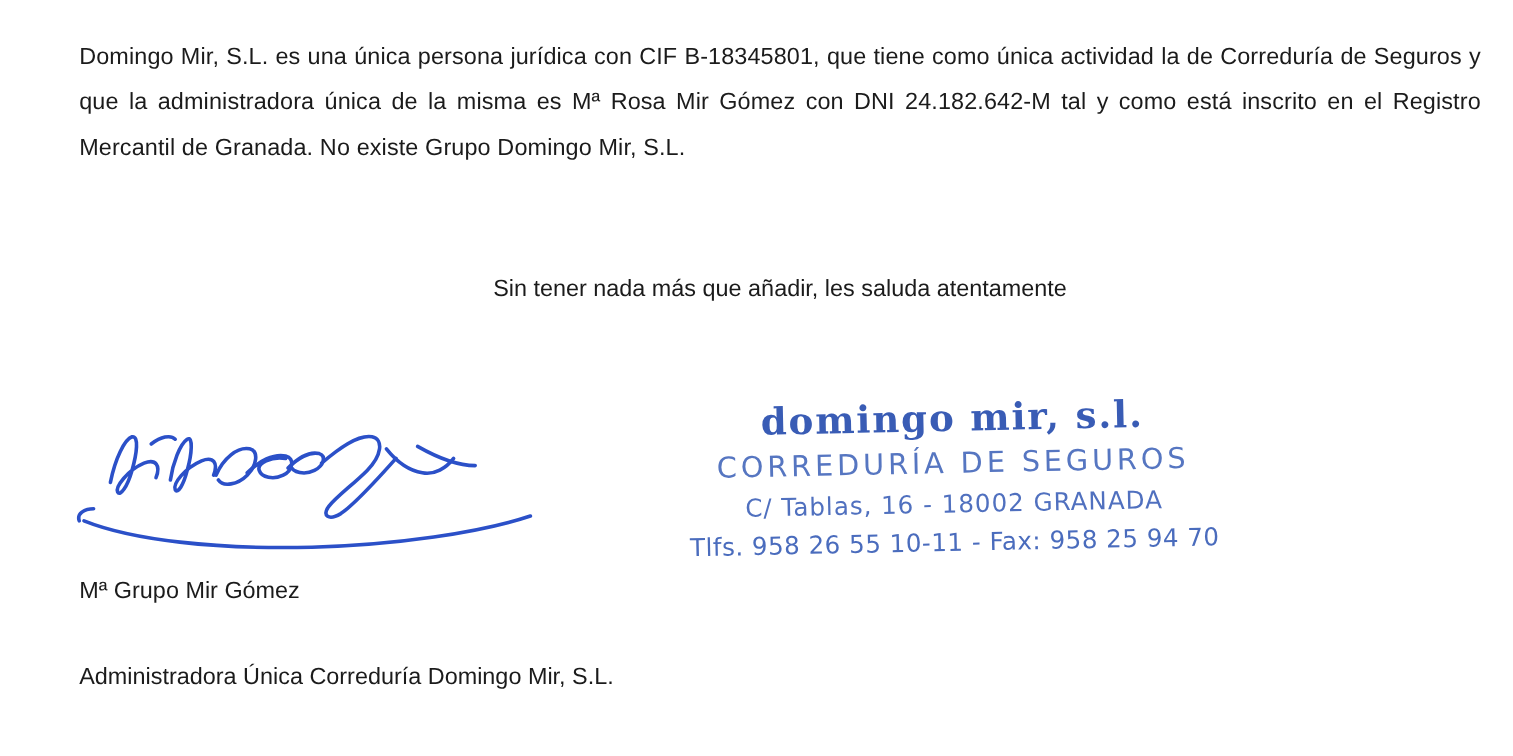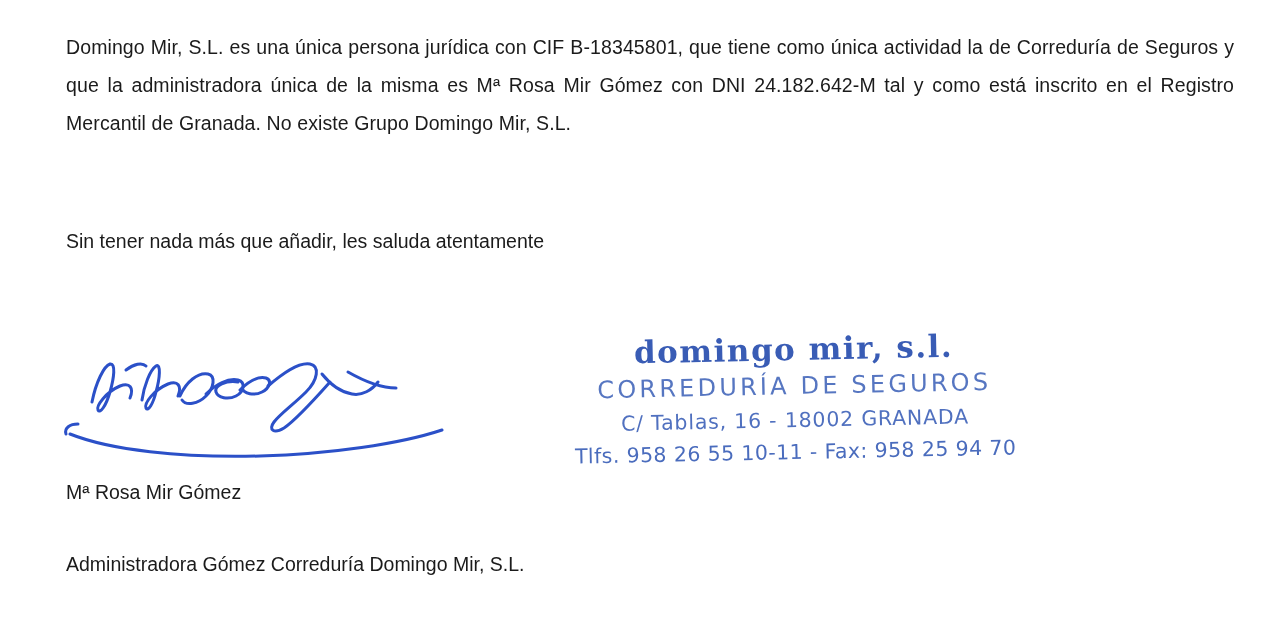--- a/index.html
+++ b/index.html
@@ -35,20 +35,21 @@
     letter-spacing: 0.1px;
   }
   .para-2 {
     position: absolute;
     left: 66px;
     top: 202px;
     width: 1168px;
     font-size: 19.5px;
     line-height: 38px;
     color: #1b1b1b;
+    text-align: center;
   }
   
   .signature {
     position: absolute;
     left: 30px;
     top: 330px;
     width: 430px;
     height: 140px;
   }
   .signature svg {
@@ -135,23 +136,23 @@
         <path d="M210 60 C218 52, 228 46, 236 48 C242 50, 240 58, 232 62 C224 66, 214 64, 212 58"></path>
         <path d="M238 56 C252 44, 268 32, 280 34 C290 36, 288 50, 276 62 C264 74, 250 84, 244 92 C238 100, 244 104, 254 98 C266 90, 284 70, 300 52"></path>
         <path d="M292 44 C300 54, 310 62, 322 64 C332 66, 342 60, 348 52"></path>
         <path d="M318 42 C332 50, 350 58, 366 58"></path>
         <path d="M40 104 C80 120, 150 128, 230 126 C300 124, 370 114, 412 100"></path>
         <path d="M36 104 C34 98, 40 94, 48 94"></path>
       </g>
     </svg>
   </div>
 
-  <div class="sig-name">Mª Rosa Mir Gómez</div>
+  <div class="sig-name">Mª Grupo Mir Gómez</div>
 
-  <div class="sig-role">Administradora Gómez Correduría Domingo Mir, S.L.</div>
+  <div class="sig-role">Administradora Única Correduría Domingo Mir, S.L.</div>
 
   <div class="stamp">
     <div class="stamp-line1">domingo mir, s.l.</div>
     <div class="stamp-line2">CORREDURÍA DE SEGUROS</div>
     <div class="stamp-line3">C/ Tablas, 16 - 18002 GRANADA</div>
     <div class="stamp-line4">Tlfs. 958 26 55 10-11 - Fax: 958 25 94 70</div>
   </div>
 
 </div>
 

